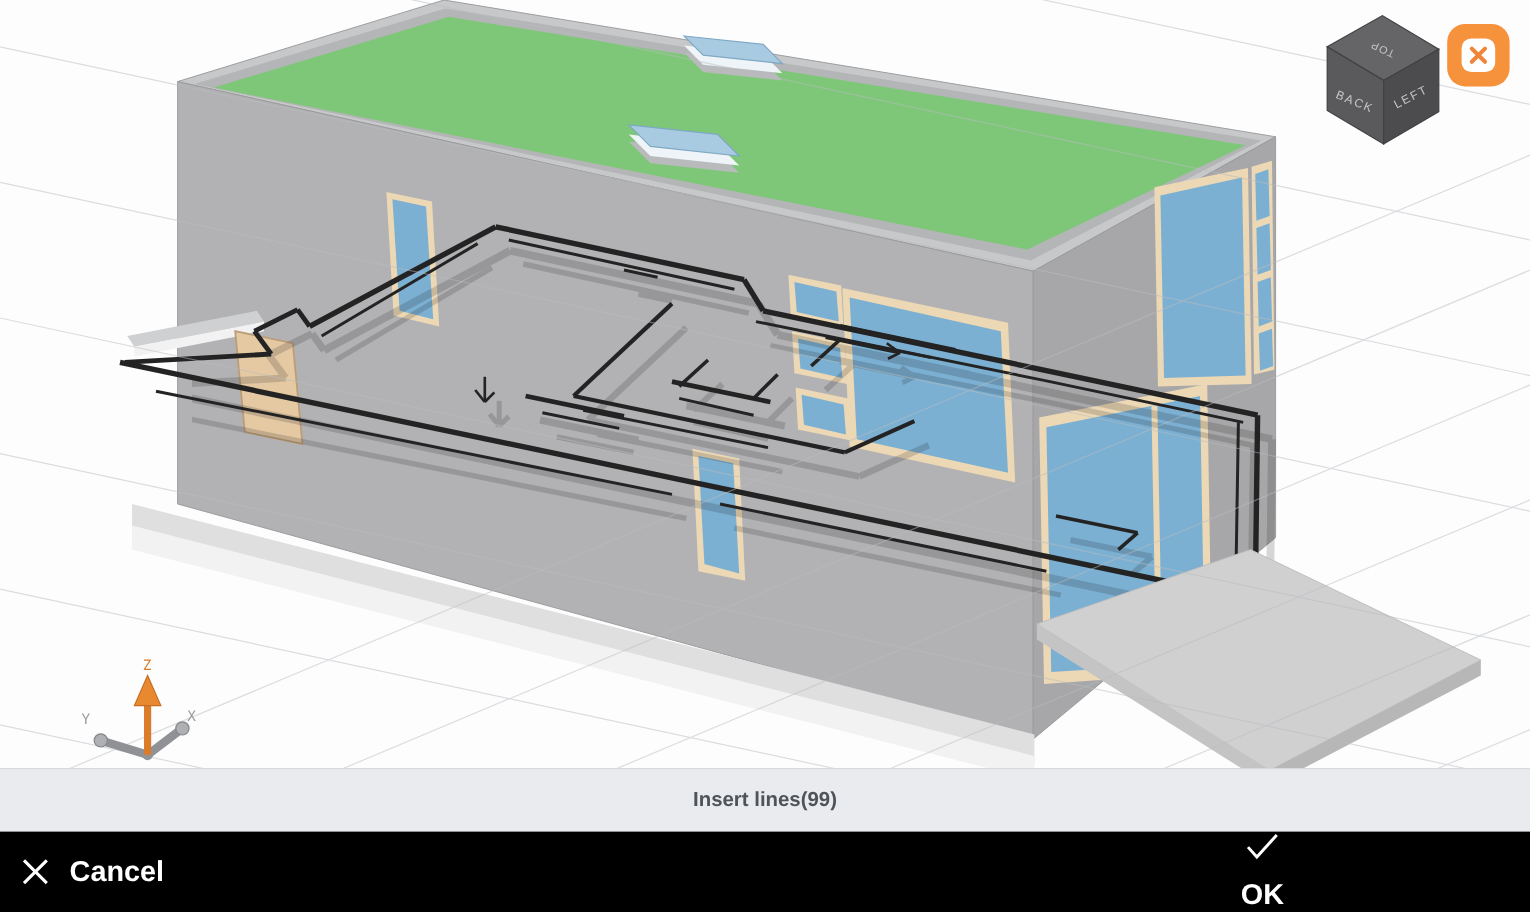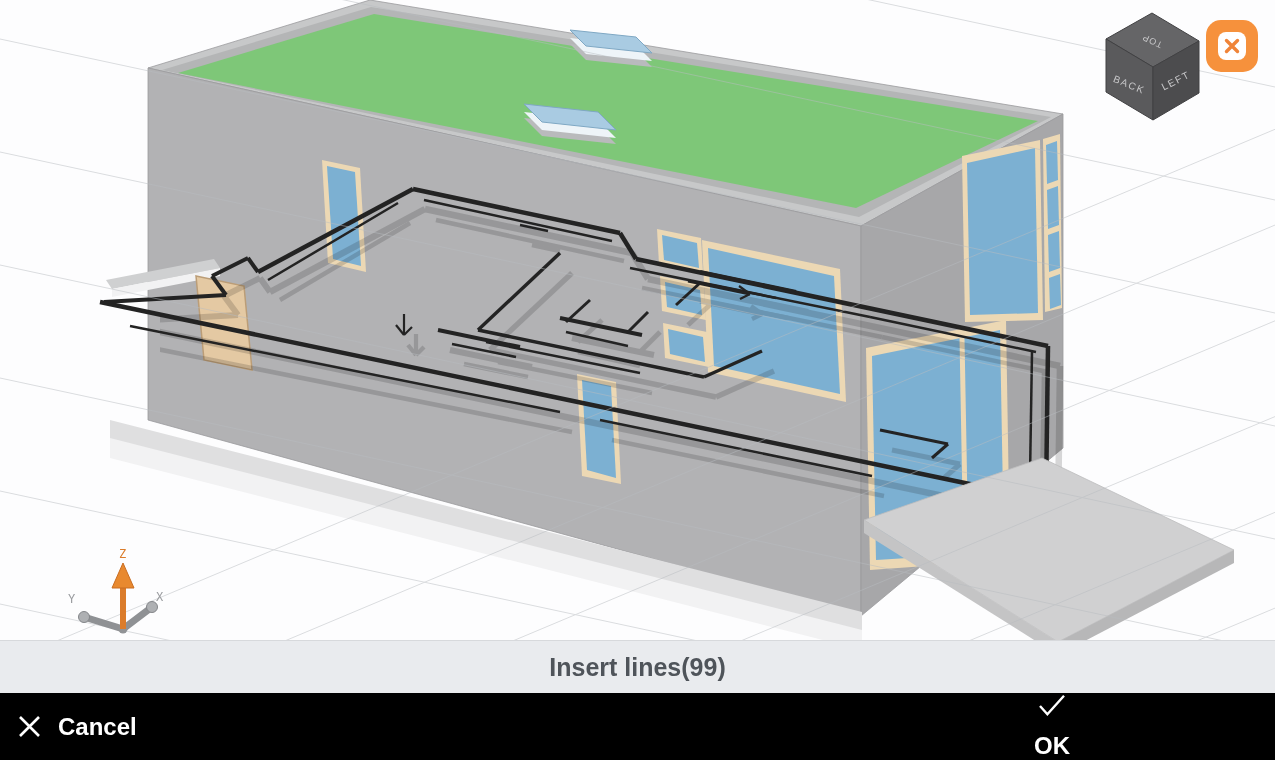--- a/index.html
+++ b/index.html
@@ -8,21 +8,21 @@
   .viewport{position:absolute;left:0;top:0;width:1275px;height:640px;}
   svg{display:block;}
   .close-btn{position:absolute;left:1206px;top:20px;width:52px;height:52px;
              background:var(--c-orange);border-radius:15px;cursor:pointer;
              display:flex;align-items:center;justify-content:center;}
   .close-inner{width:28px;height:28px;background:#fff;border-radius:8px;
                display:flex;align-items:center;justify-content:center;}
   .status-bar{position:absolute;left:0;top:640px;width:1275px;height:53px;
               background:var(--c-status-bg);display:flex;align-items:center;justify-content:center;
               border-top:1px solid #d7d9dc;box-sizing:border-box;}
-  .status-bar span{font-size:25px;font-weight:bold;color:var(--c-status-text);}
+  .status-bar span{font-size:17px;font-weight:bold;color:var(--c-status-text);}
   .action-bar{position:absolute;left:0;top:693px;width:1275px;height:67px;
               background:var(--c-bar-bg);}
   .bar-btn{position:absolute;top:0;height:67px;display:flex;align-items:center;gap:15px;
            color:var(--c-bar-text);font-size:24px;font-weight:bold;cursor:pointer;}
   .cancel-btn{left:16px;}
   .ok-btn{left:1034px;flex-direction:column;}
 </style>
 </head>
 <body>
 

